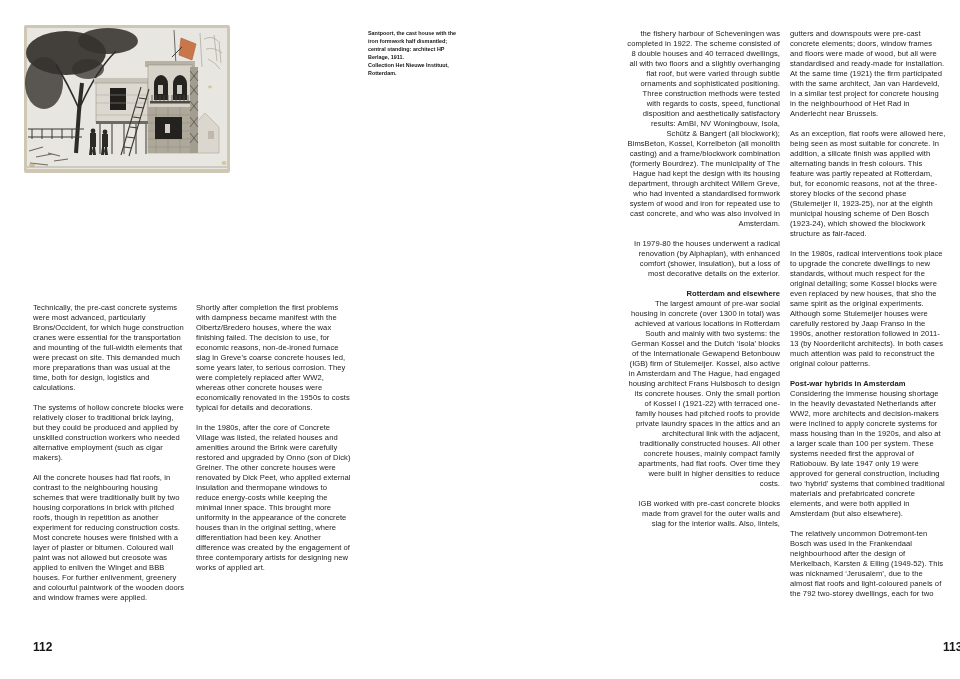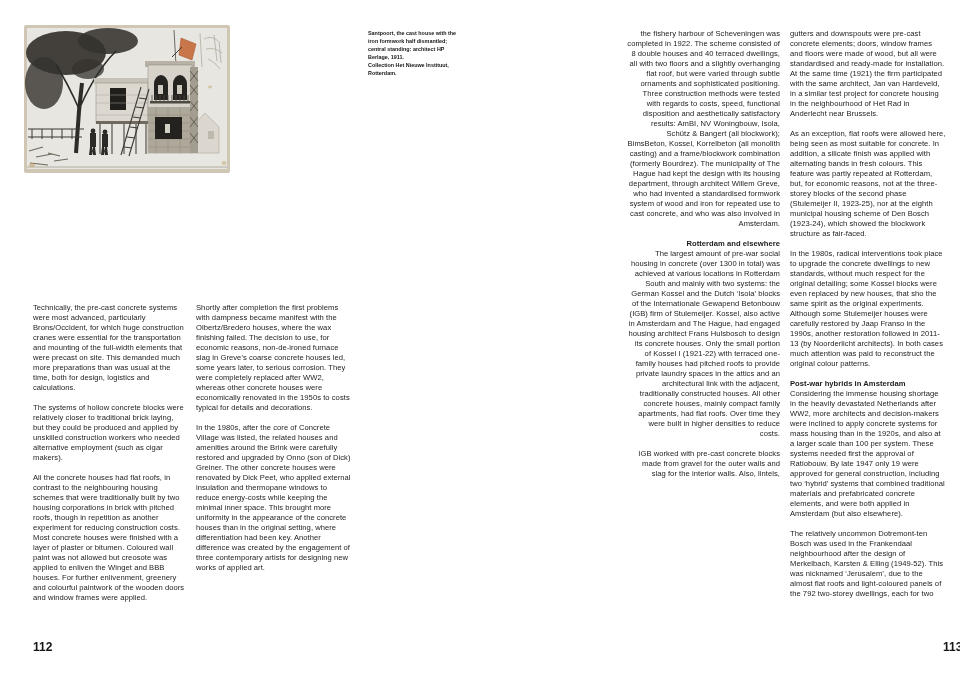--- a/index.html
+++ b/index.html
@@ -158,20 +158,21 @@
       <p>Technically, the pre-cast concrete systems were most advanced, particularly Brons/Occident, for which huge construction cranes were essential for the transportation and mounting of the full-width elements that were precast on site. This demanded much more preparations than was usual at the time, both for design, logistics and calculations.</p>
       <p>The systems of hollow concrete blocks were relatively closer to traditional brick laying, but they could be produced and applied by unskilled construction workers who needed alternative employment (such as cigar makers).</p>
       <p>All the concrete houses had flat roofs, in contrast to the neighbouring housing schemes that were traditionally built by two housing corporations in brick with pitched roofs, though in repetition as another experiment for reducing construction costs. Most concrete houses were finished with a layer of plaster or bitumen. Coloured wall paint was not allowed but creosote was applied to enliven the Winget and BBB houses. For further enlivenment, greenery and colourful paintwork of the wooden doors and window frames were applied.</p>
     </div>
   <div class="col col2">
       <p>Shortly after completion the first problems with dampness became manifest with the Olbertz/Bredero houses, where the wax finishing failed. The decision to use, for economic reasons, non-de-ironed furnace slag in Greve's coarse concrete houses led, some years later, to serious corrosion. They were completely replaced after WW2, whereas other concrete houses were economically renovated in the 1950s to costs typical for details and decorations.</p>
       <p>In the 1980s, after the core of Concrete Village was listed, the related houses and amenities around the Brink were carefully restored and upgraded by Onno (son of Dick) Greiner. The other concrete houses were renovated by Dick Peet, who applied external insulation and thermopane windows to reduce energy-costs while keeping the minimal inner space. This brought more uniformity in the appearance of the concrete houses than in the original setting, where differentiation had been key. Another difference was created by the engagement of three contemporary artists for designing new works of applied art.</p>
     </div>
   <div class="col col3">
       <p>the fishery harbour of Scheveningen was completed in 1922. The scheme consisted of 8 double houses and 40 terraced dwellings, all with two floors and a slightly overhanging flat roof, but were varied through subtle ornaments and sophisticated positioning. Three construction methods were tested with regards to costs, speed, functional disposition and aesthetically satisfactory results: AmBI, NV Woningbouw, Isola, Schütz &amp; Bangert (all blockwork); BimsBeton, Kossel, Korrelbeton (all monolith casting) and a frame/blockwork combination (formerly Bourdrez). The municipality of The Hague had kept the design with its housing department, through architect Willem Greve, who had invented a standardised formwork system of wood and iron for repeated use to cast concrete, and who was also involved in Amsterdam.</p>
+      <p>In 1979-80 the houses underwent a radical renovation (by Alphaplan), with enhanced comfort (shower, insulation), but a loss of most decorative details on the exterior.</p>
       <p><span class="hd">Rotterdam and elsewhere</span><br>The largest amount of pre-war social housing in concrete (over 1300 in total) was achieved at various locations in Rotterdam South and mainly with two systems: the German Kossel and the Dutch ‘Isola’ blocks of the Internationale Gewapend Betonbouw (IGB) firm of Stulemeijer. Kossel, also active in Amsterdam and The Hague, had engaged housing architect Frans Hulsbosch to design its concrete houses. Only the small portion of Kossel I (1921-22) with terraced one-family houses had pitched roofs to provide private laundry spaces in the attics and an architectural link with the adjacent, traditionally constructed houses. All other concrete houses, mainly compact family apartments, had flat roofs. Over time they were built in higher densities to reduce costs.</p>
       <p>IGB worked with pre-cast concrete blocks made from gravel for the outer walls and slag for the interior walls. Also, lintels,</p>
     </div>
   <div class="col col4">
       <p>gutters and downspouts were pre-cast concrete elements; doors, window frames and floors were made of wood, but all were standardised and ready-made for installation. At the same time (1921) the firm participated with the same architect, Jan van Hardeveld, in a similar test project for concrete housing in the neighbourhood of Het Rad in Anderlecht near Brussels.</p>
       <p>As an exception, flat roofs were allowed here, being seen as most suitable for concrete. In addition, a silicate finish was applied with alternating bands in fresh colours. This feature was partly repeated at Rotterdam, but, for economic reasons, not at the three-storey blocks of the second phase (Stulemeijer II, 1923-25), nor at the eighth municipal housing scheme of Den Bosch (1923-24), which showed the blockwork structure as fair-faced.</p>
       <p>In the 1980s, radical interventions took place to upgrade the concrete dwellings to new standards, without much respect for the original detailing; some Kossel blocks were even replaced by new houses, that sho the same spirit as the original experiments. Although some Stulemeijer houses were carefully restored by Jaap Franso in the 1990s, another restoration followed in 2011-13 (by Noorderlicht architects). In both cases much attention was paid to reconstruct the original colour patterns.</p>
       <p><span class="hd">Post-war hybrids in Amsterdam</span> Considering the immense housing shortage in the heavily devastated Netherlands after WW2, more architects and decision-makers were inclined to apply concrete systems for mass housing than in the 1920s, and also at a larger scale than 100 per system. These systems needed first the approval of Ratiobouw. By late 1947 only 19 were approved for general construction, including two ‘hybrid’ systems that combined traditional materials and prefabricated concrete elements, and were both applied in Amsterdam (but also elsewhere).</p>
       <p>The relatively uncommon Dotremont-ten Bosch was used in the Frankendaal neighbourhood after the design of Merkelbach, Karsten &amp; Elling (1949-52). This was nicknamed ‘Jerusalem’, due to the almost flat roofs and light-coloured panels of the 792 two-storey dwellings, each for two</p>
     </div>

